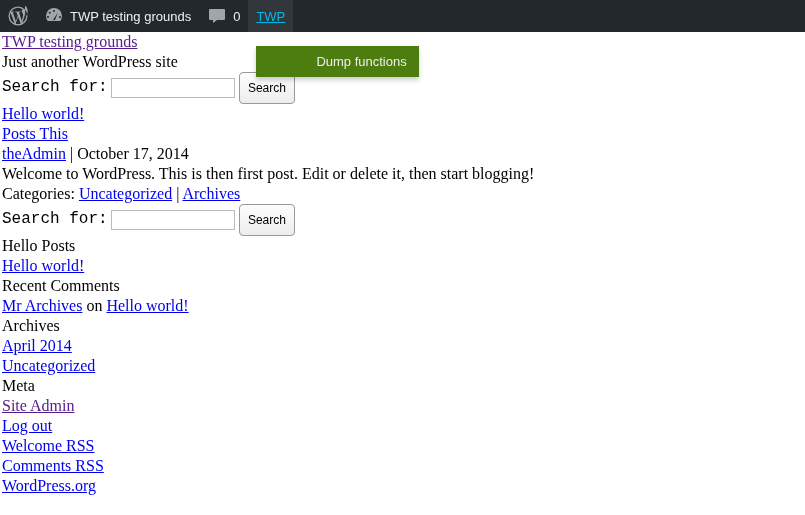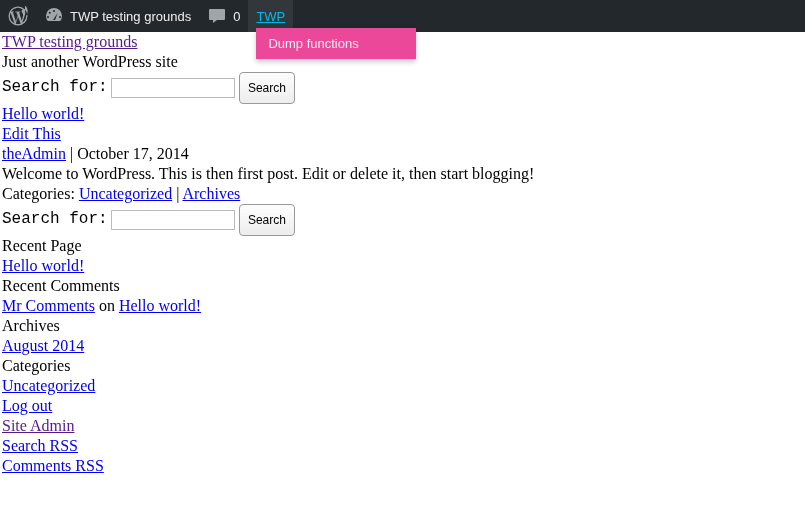--- a/index.html
+++ b/index.html
@@ -38,24 +38,25 @@
   .ab-item .icon { display: inline-flex; align-items: center; }
   .ab-item .icon svg { width: 20px; height: 20px; fill: #a0a5aa; }
   .ab-item.hover {
     background: #32373c;
     color: #00b9eb;
     text-decoration: underline;
   }
   .ab-item.hover .txt { color: #00b9eb; }
   .ab-sub {
     position: absolute;
-    top: 28px;
-    background: #ec4899;
+    top: 46px;
+    background: #4d7c0f;
     min-width: 160px;
     box-shadow: 0 3px 5px rgba(0,0,0,.2);
+    padding-left: 48px;
   }
   .ab-sub .ab-sub-item {
     padding: 8px 12px;
     color: #eee;
     font-size: 13px;
     cursor: pointer;
     white-space: nowrap;
   }
 
   
@@ -128,47 +129,48 @@
   <div class="line"><a href="#" class="visited">TWP testing grounds</a></div>
   <div class="line">Just another WordPress site</div>
 
   <div class="line search-row">
     <label>Search for:</label>
     <input type="text" class="search-input" style="">
     <button class="search-btn">Search</button>
   </div>
 
   <div class="line"><a href="#">Hello world!</a></div>
-  <div class="line"><a href="#">Edit This</a></div>
+  <div class="line"><a href="#">Posts This</a></div>
   <div class="line">
     <a href="#">theAdmin</a><span> | </span><span>October 17, 2014</span>
   </div>
   <div class="line">Welcome to WordPress. This is then first post. Edit or delete it, then start blogging!</div>
   <div class="line">
     <span>Categories: </span><a href="#">Uncategorized</a><span> | </span><a href="#">Archives</a>
   </div>
 
   <div class="line search-row">
     <label>Search for:</label>
     <input type="text" class="search-input" style="">
     <button class="search-btn">Search</button>
   </div>
 
-  <div class="line">Recent Page</div>
+  <div class="line">Hello Posts</div>
   <div class="line"><a href="#">Hello world!</a></div>
 
   <div class="line">Recent Comments</div>
   <div class="line">
-    <a href="#">Mr Comments</a><span> on </span><a href="#">Hello world!</a>
+    <a href="#">Mr Archives</a><span> on </span><a href="#">Hello world!</a>
   </div>
 
   <div class="line">Archives</div>
-  <div class="line"><a href="#">August 2014</a></div>
+  <div class="line"><a href="#">April 2014</a></div>
 
-  <div class="line">Categories</div>
   <div class="line"><a href="#">Uncategorized</a></div>
 
+  <div class="line">Meta</div>
+  <div class="line"><a href="#" class="visited">Site Admin</a></div>
   <div class="line"><a href="#">Log out</a></div>
-  <div class="line"><a href="#" class="visited">Site Admin</a></div>
-  <div class="line"><a href="#">Search RSS</a></div>
+  <div class="line"><a href="#">Welcome RSS</a></div>
   <div class="line"><a href="#">Comments RSS</a></div>
+  <div class="line"><a href="#">WordPress.org</a></div>
 
 </div>
 
 </body></html>

